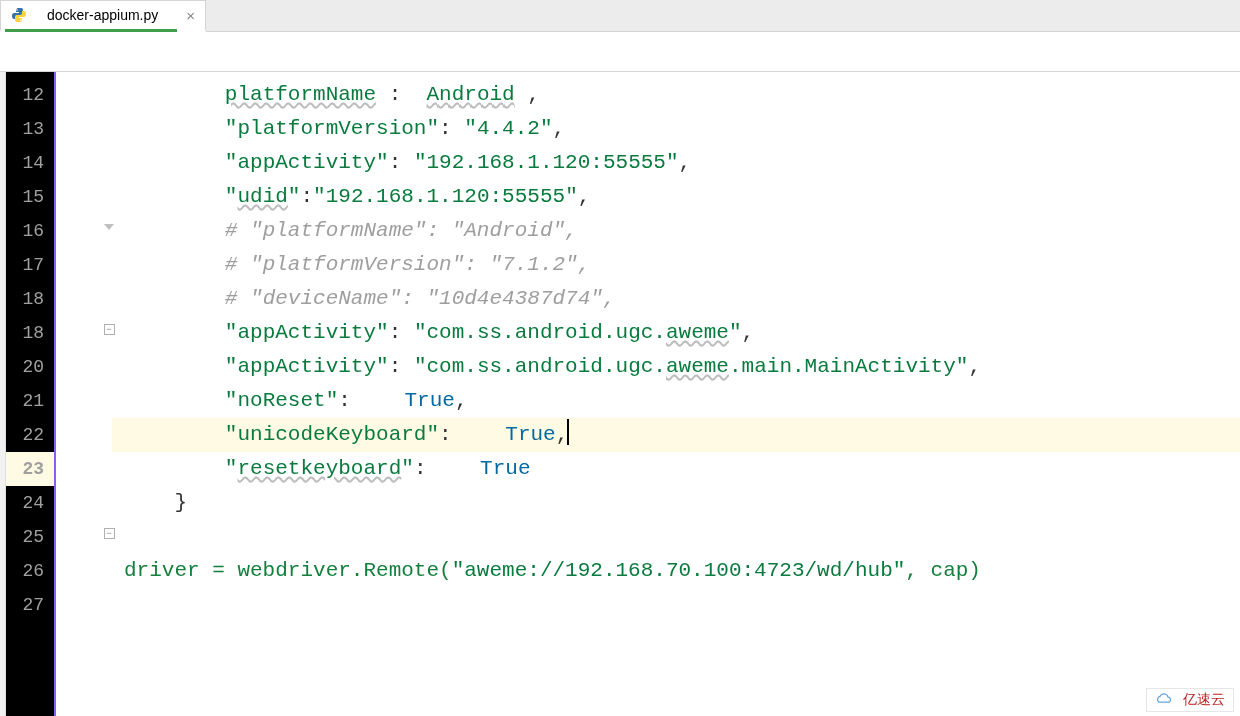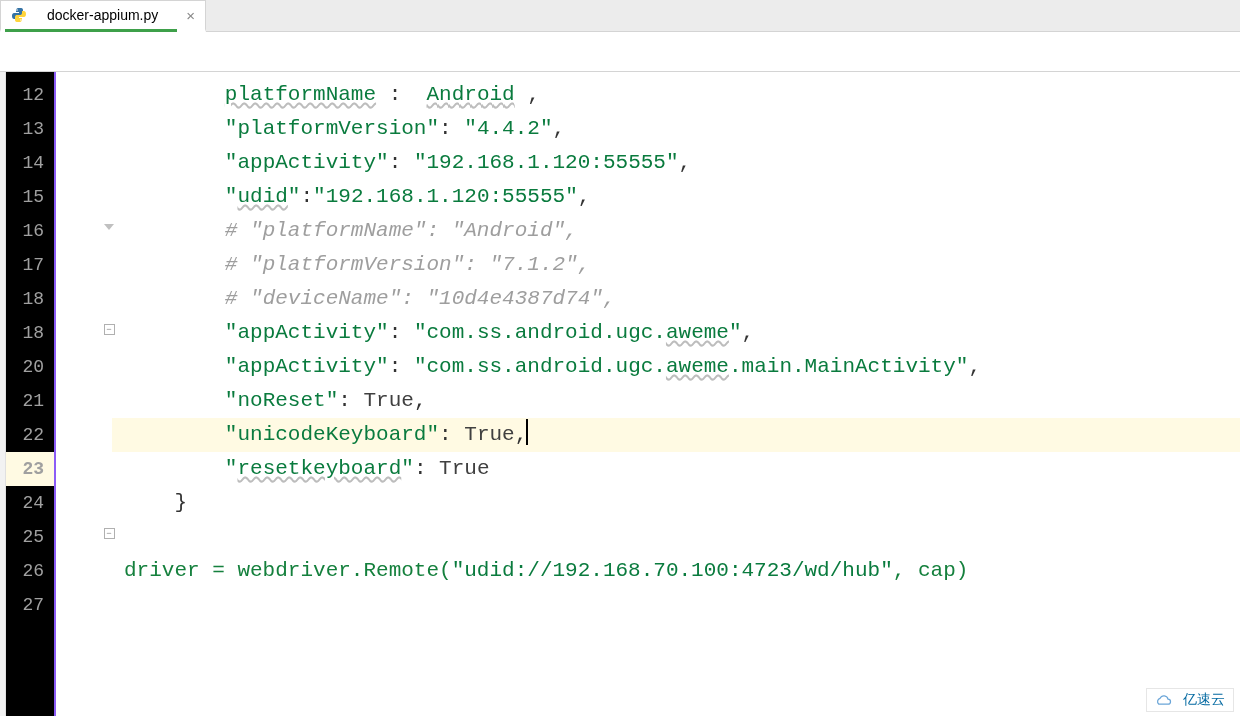--- a/index.html
+++ b/index.html
@@ -126,21 +126,21 @@
     height: 34px;
     line-height: 34px;
     white-space: pre;
     padding-left: 12px;
   }
   .hl-current {
     background: #fffae3;
   }
   .tok-str { color: #0a7b3e; }
   .tok-str-u { color: #0a7b3e; text-decoration: underline; text-decoration-color: #bdbdbd; text-decoration-style: wavy; }
-  .tok-key { color: #404040; }
+  .tok-key { color: #0369a1; margin-left: 41px; }
   .tok-punc { color: #333; }
   .tok-comment { color: #9e9e9e; font-style: italic; }
   .tok-ident { color: #15803d; }
   .cursor {
     display: inline-block;
     width: 2px;
     height: 26px;
     background: #000;
     vertical-align: middle;
     margin-left: -1px;
@@ -148,24 +148,24 @@
     top: -2px;
   }
   .watermark {
     position: absolute;
     right: 6px;
     bottom: 4px;
     background: #ffffff;
     border: 1px solid #e6e6e6;
     padding: 2px 8px 2px 6px;
     display: flex;
-    align-items: center;
+    align-items: flex-start;
     gap: 10px;
     font-size: 14px;
-    color: #0369a1;
+    color: #b91c1c;
   }
   .watermark svg { width: 20px; height: 14px; }
 </style>
 </head>
 <body>
 
 <div class="tab-bar">
   <div class="tab">
     <span class="py-icon">
       <svg viewBox="0 0 16 16">
@@ -222,21 +222,21 @@
     <div class="code-line">        <span class="tok-comment"># "platformName": "Android",</span></div>
     <div class="code-line">        <span class="tok-comment"># "platformVersion": "7.1.2",</span></div>
     <div class="code-line">        <span class="tok-comment"># "deviceName": "10d4e4387d74",</span></div>
     <div class="code-line">        <span class="tok-str">"</span><span class="tok-str">appActivity</span><span class="tok-str">"</span><span class="tok-punc">: </span><span class="tok-str">"</span><span class="tok-str">com.ss.android.ugc.</span><span class="tok-str-u">aweme</span><span class="tok-str">"</span><span class="tok-punc">,</span></div>
     <div class="code-line">        <span class="tok-str">"</span><span class="tok-str">appActivity</span><span class="tok-str">"</span><span class="tok-punc">: </span><span class="tok-str">"</span><span class="tok-str">com.ss.android.ugc.</span><span class="tok-str-u">aweme</span><span class="tok-str">.main.MainActivity</span><span class="tok-str">"</span><span class="tok-punc">,</span></div>
     <div class="code-line">        <span class="tok-str">"</span><span class="tok-str">noReset</span><span class="tok-str">"</span><span class="tok-punc">: </span><span class="tok-key">True</span><span class="tok-punc">,</span></div>
     <div class="code-line hl-current">        <span class="tok-str">"</span><span class="tok-str">unicodeKeyboard</span><span class="tok-str">"</span><span class="tok-punc">: </span><span class="tok-key">True</span><span class="tok-punc">,</span><span class="cursor"></span></div>
     <div class="code-line">        <span class="tok-str">"</span><span class="tok-str-u">resetkeyboard</span><span class="tok-str">"</span><span class="tok-punc">: </span><span class="tok-key">True</span></div>
     <div class="code-line">    <span class="tok-punc">}</span></div>
     <div class="code-line"></div>
-    <div class="code-line"><span class="tok-ident">driver = webdriver.Remote(</span><span class="tok-str">"</span><span class="tok-str">udid://192.168.70.100:4723/wd/hub</span><span class="tok-str">"</span><span class="tok-ident">, cap)</span></div>
+    <div class="code-line"><span class="tok-ident">driver = webdriver.Remote(</span><span class="tok-str">"</span><span class="tok-str">aweme://192.168.70.100:4723/wd/hub</span><span class="tok-str">"</span><span class="tok-ident">, cap)</span></div>
   </div>
 </div>
 
 <div class="watermark">
   <svg viewBox="0 0 24 16">
       <path fill="none" stroke="#6aa5d8" stroke-width="1.5" d="M7 13h11a3 3 0 0 0 0-6 5 5 0 0 0-9.5-1A4 4 0 0 0 7 13z"></path>
     </svg>
   <span>亿速云</span>
 </div>
 

